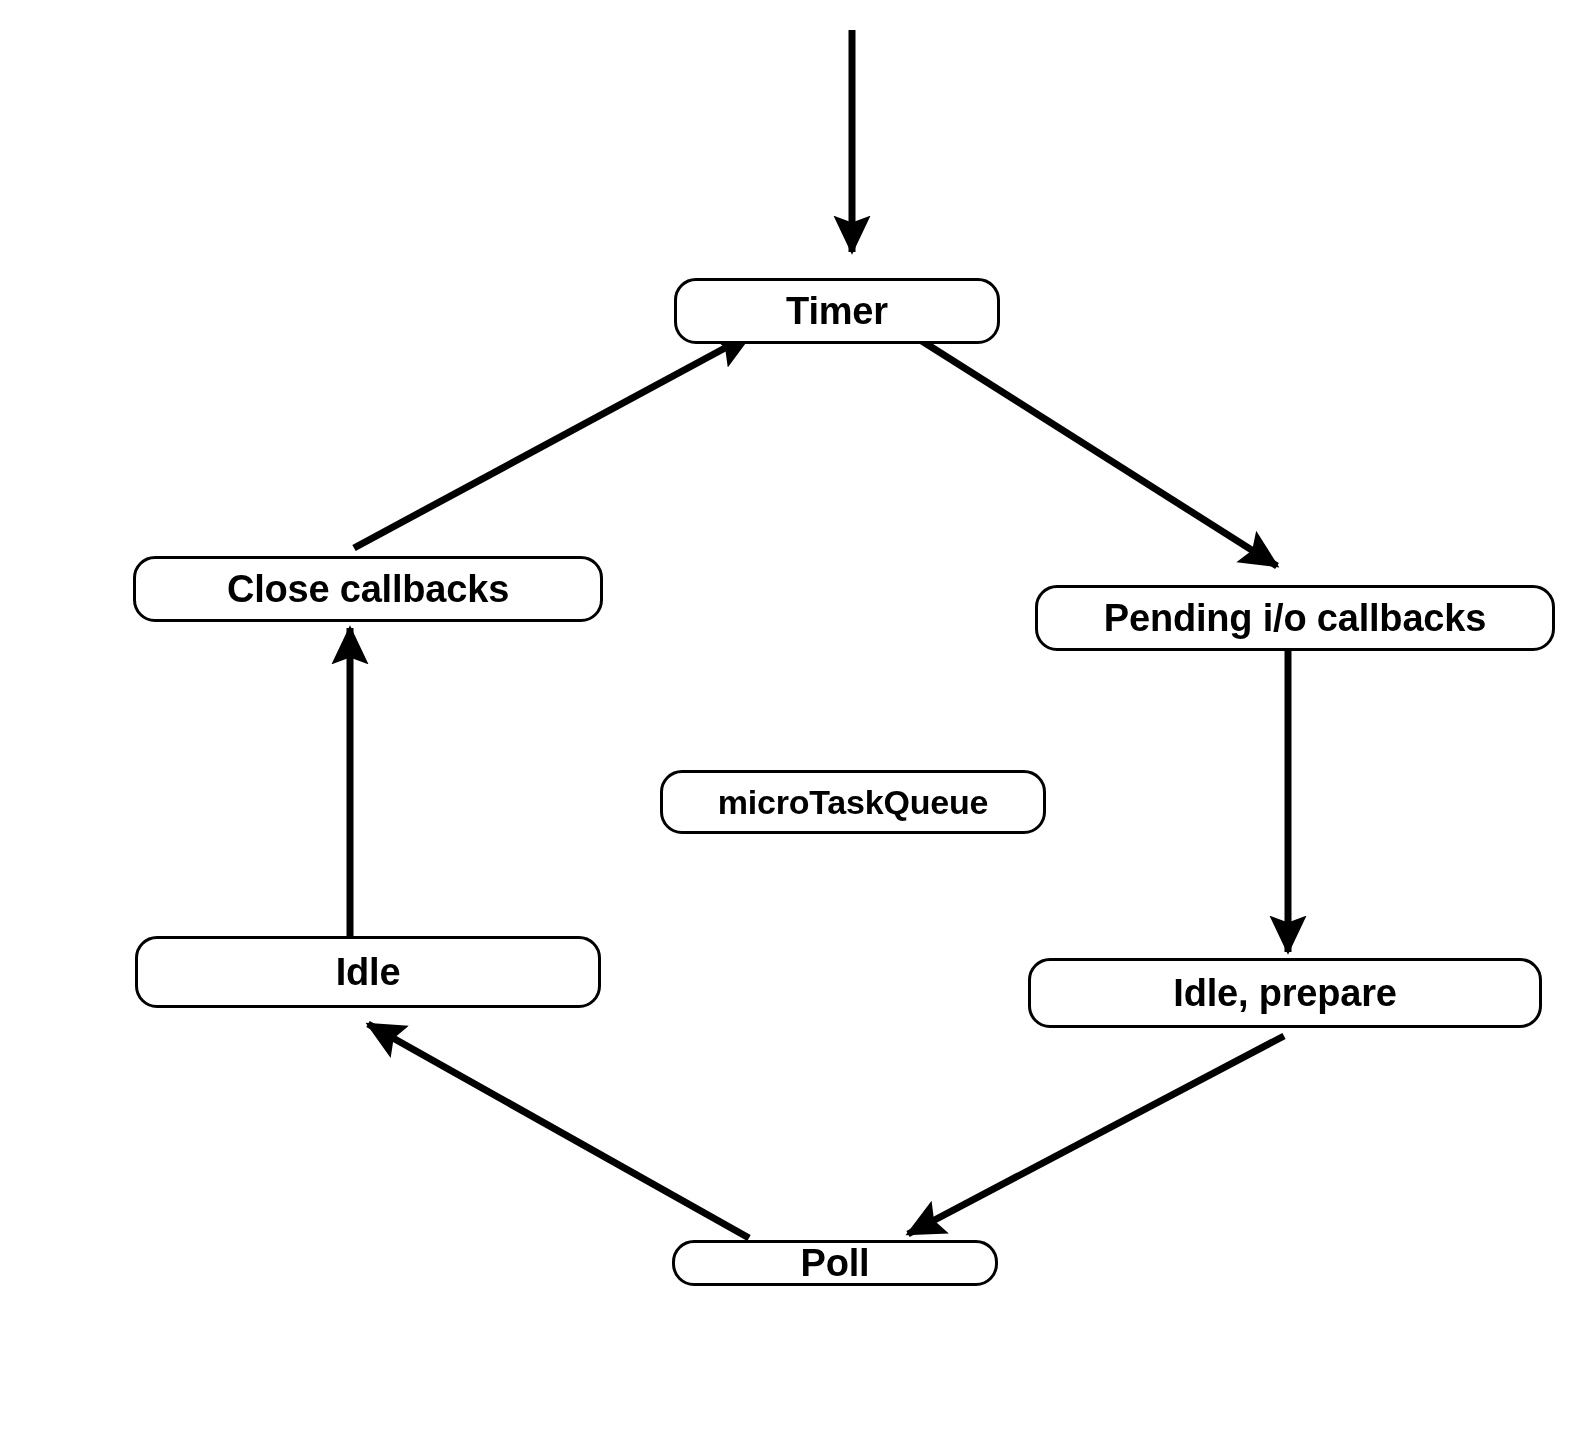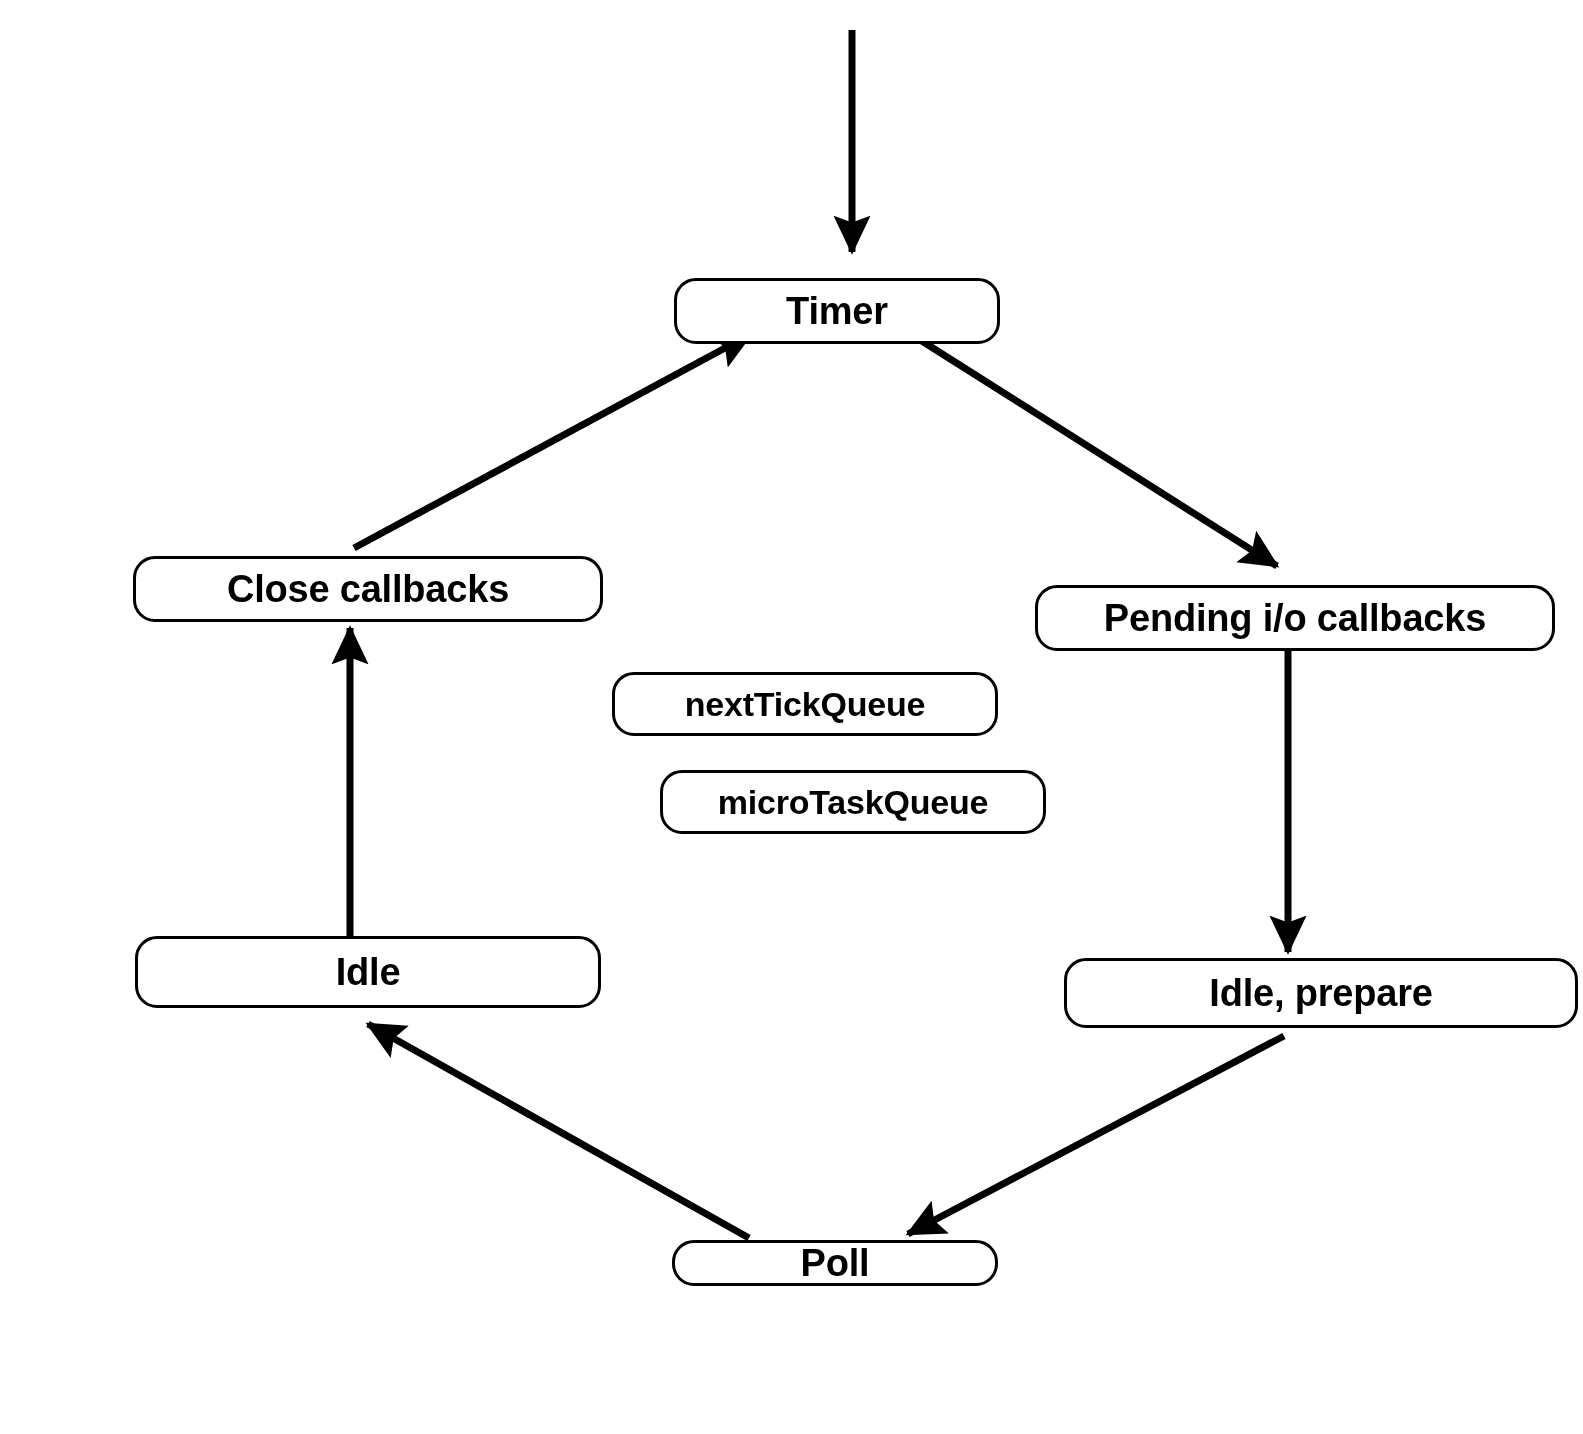--- a/index.html
+++ b/index.html
@@ -40,21 +40,21 @@
     white-space: nowrap;
   }
   .node-label {
     display: block;
     line-height: 1;
   }
 
   
   #node-timer      { left: 674px;  top: 258px;  width: 326px; height: 66px;  font-size: 38px; margin-top: 20px; }
   #node-pending    { left: 1035px; top: 573px;  width: 520px; height: 66px;  font-size: 38px; margin-top: 12px; }
-  #node-idle       { left: 1064px; top: 958px;  width: 514px; height: 70px;  font-size: 38px; }
+  #node-idle       { left: 1028px; top: 958px;  width: 514px; height: 70px;  font-size: 38px; }
   #node-poll       { left: 672px;  top: 1240px; width: 326px; height: 46px;  font-size: 38px; }
   #node-check      { left: 135px;  top: 936px;  width: 466px; height: 72px;  font-size: 38px; }
   #node-close      { left: 133px;  top: 556px;  width: 470px; height: 66px;  font-size: 38px; }
   #node-nexttick   { left: 612px;  top: 672px;  width: 386px; height: 64px;  font-size: 34px; }
   #node-microtask  { left: 612px;  top: 770px;  width: 386px; height: 64px;  font-size: 34px; margin-left: 48px; }
 </style>
 </head>
 <body>
 
 <div id="canvas">
@@ -98,21 +98,18 @@
   </div>
 
   <div class="node" id="node-check">
     <span class="node-label">Idle</span>
   </div>
 
   <div class="node" id="node-close">
     <span class="node-label">Close callbacks</span>
   </div>
 
-  <div class="node" id="node-nexttick">
-    <span class="node-label">nextTickQueue</span>
-  </div>
 
   <div class="node" id="node-microtask">
     <span class="node-label">microTaskQueue</span>
   </div>
 
 </div>
 
 </body></html>

